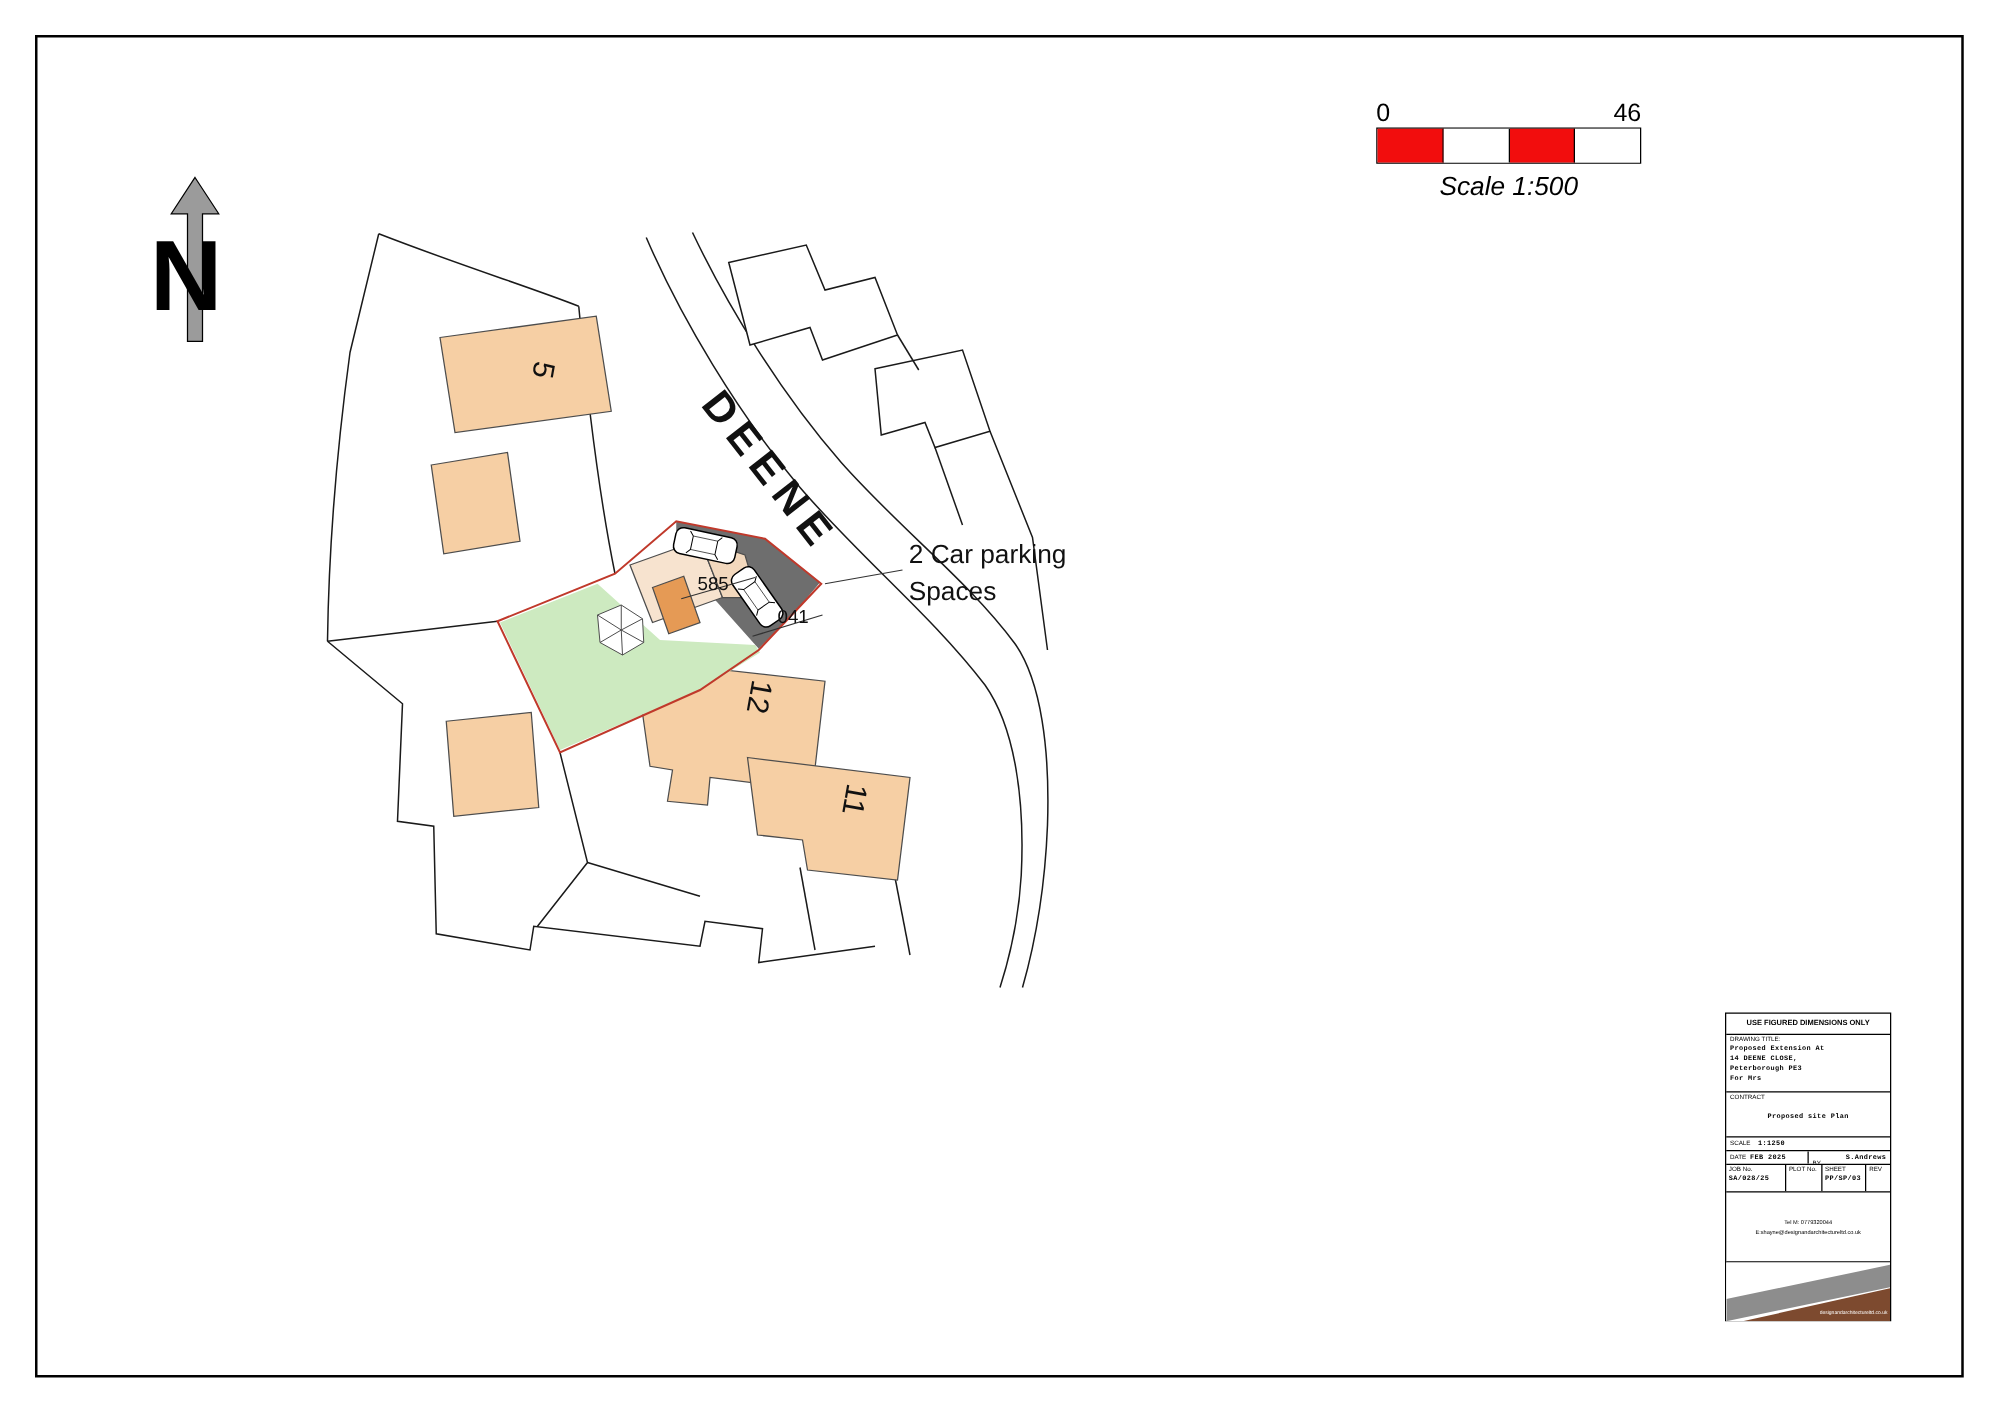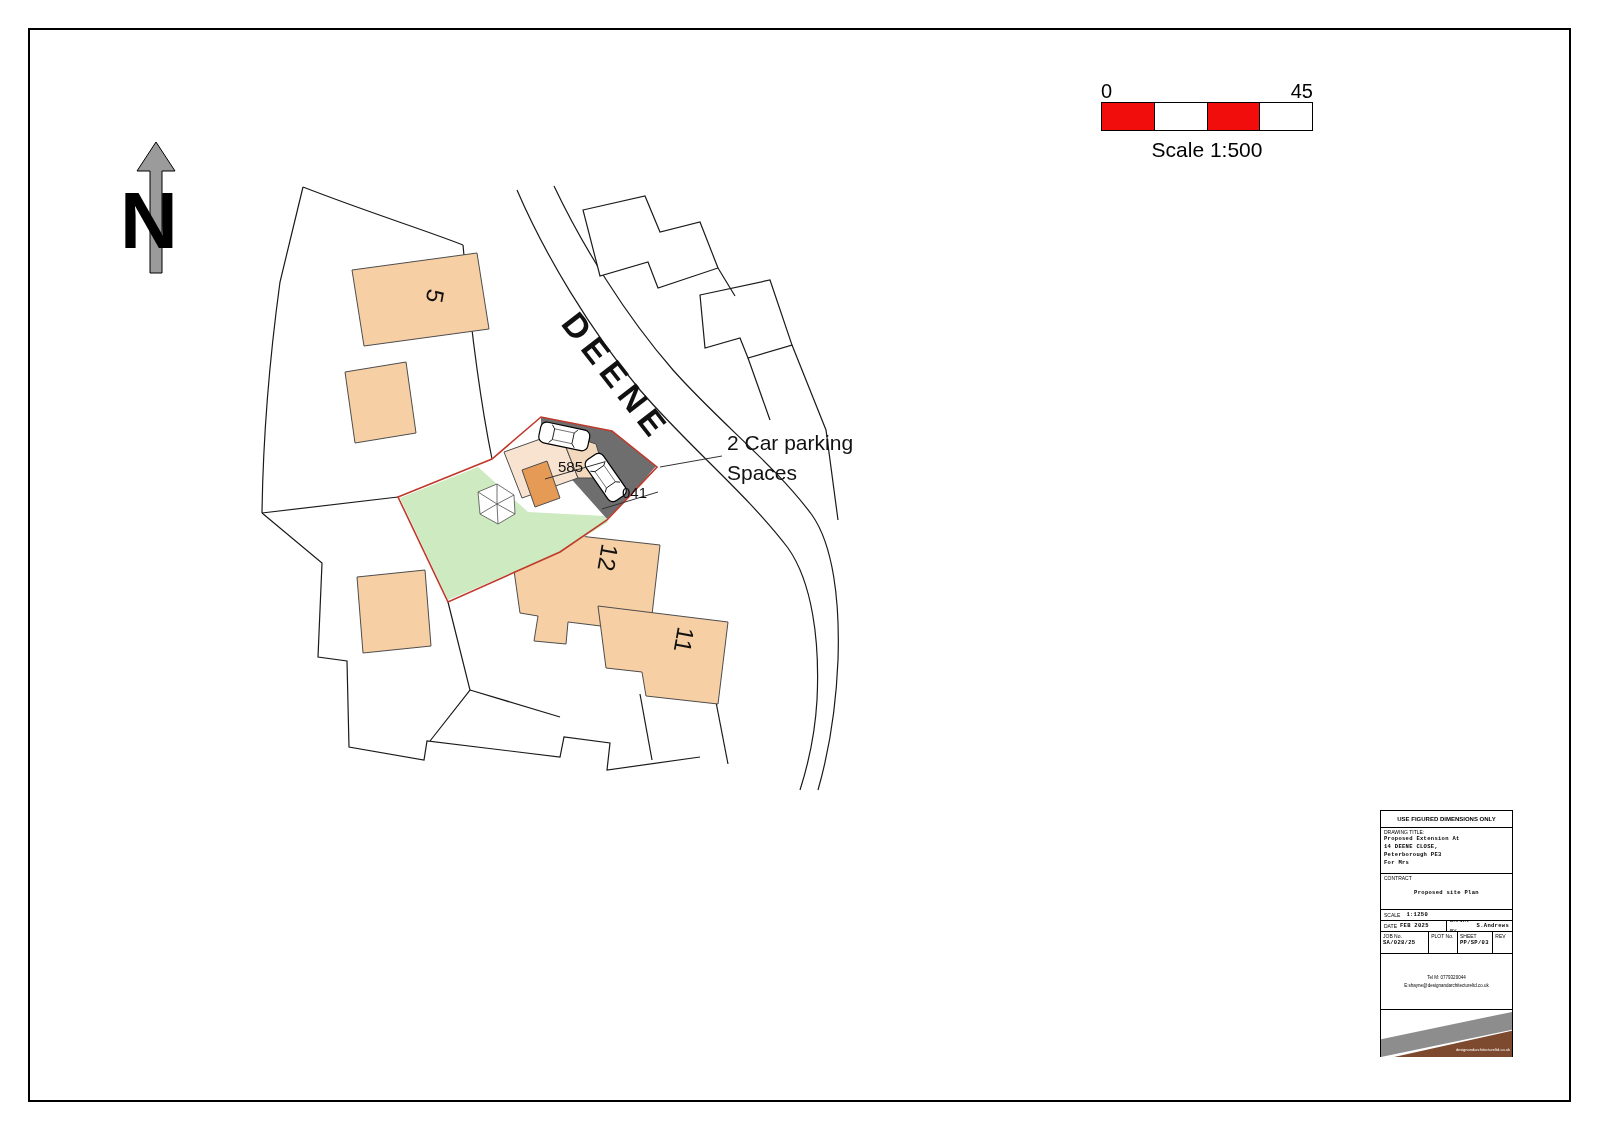--- a/index.html
+++ b/index.html
@@ -8,21 +8,21 @@
   .frame { position:absolute; left:28px; top:28px; width:1543px; height:1074px; border:2px solid #000; }
   .plan-svg { position:absolute; left:0; top:0; }
 
   
   .scalebar { position:absolute; left:1101px; top:80px; width:212px; }
   .sb-labels { display:flex; justify-content:space-between; font-size:20px; height:22px; }
   .sb-bar { display:flex; height:29px; border:1px solid #000; }
   .sb-seg { flex:1; background:#fff; border-right:1px solid #000; }
   .sb-seg:last-child { border-right:none; }
   .sb-seg.red { background:#f20d0d; }
-  .sb-caption { margin-top:7px; text-align:center; font-size:21px; }
+  .sb-caption { margin-top:7px; text-align:center; font-size:21px;font-style:italic; }
 
   
   .titleblock { position:absolute; left:1380px; top:810px; width:133px; height:247px; border:1px solid #000; background:#fff; font-family:"Liberation Mono",monospace; }
   .tb-row { border-bottom:1px solid #000; overflow:hidden; }
   .tb-disclaimer { height:17px; line-height:17px; text-align:center; font-size:6px; font-weight:bold; font-family:"Liberation Sans",sans-serif; }
   .tb-title { height:46px; padding:1px 3px; }
   .tb-contract { height:36px; padding:1px 3px; }
   .tb-label { font-size:5px; font-family:"Liberation Sans",sans-serif; }
   .tb-strong { font-size:5.5px; font-weight:bold; letter-spacing:0.3px; line-height:8px; }
   .tb-center { text-align:center; margin-top:8px; }
@@ -42,21 +42,21 @@
 </style>
 </head>
 <body>
 
 <div class="sheet">
   <div class="frame"></div>
 
   <div class="scalebar">
     <div class="sb-labels">
       <span>0</span>
-      <span>45</span>
+      <span>46</span>
     </div>
     <div class="sb-bar">
       <div class="sb-seg red"></div>
       <div class="sb-seg"></div>
       <div class="sb-seg red"></div>
       <div class="sb-seg"></div>
     </div>
     <div class="sb-caption">Scale 1:500</div>
   </div>
 

